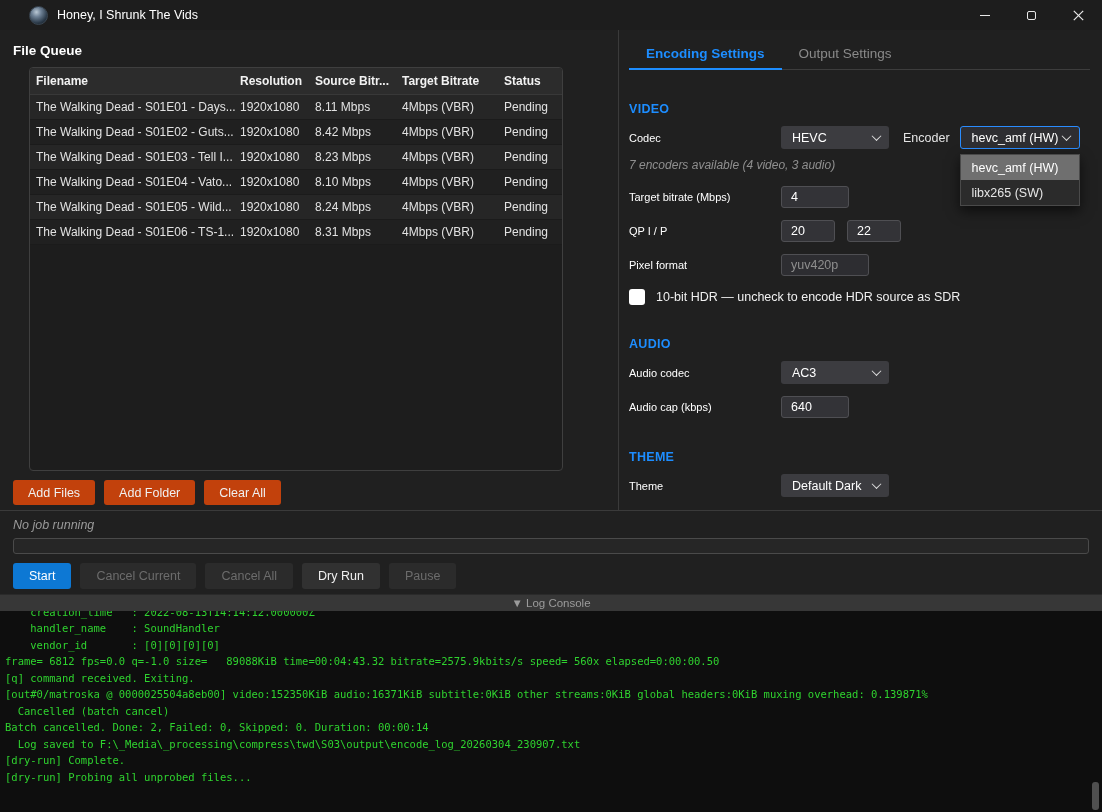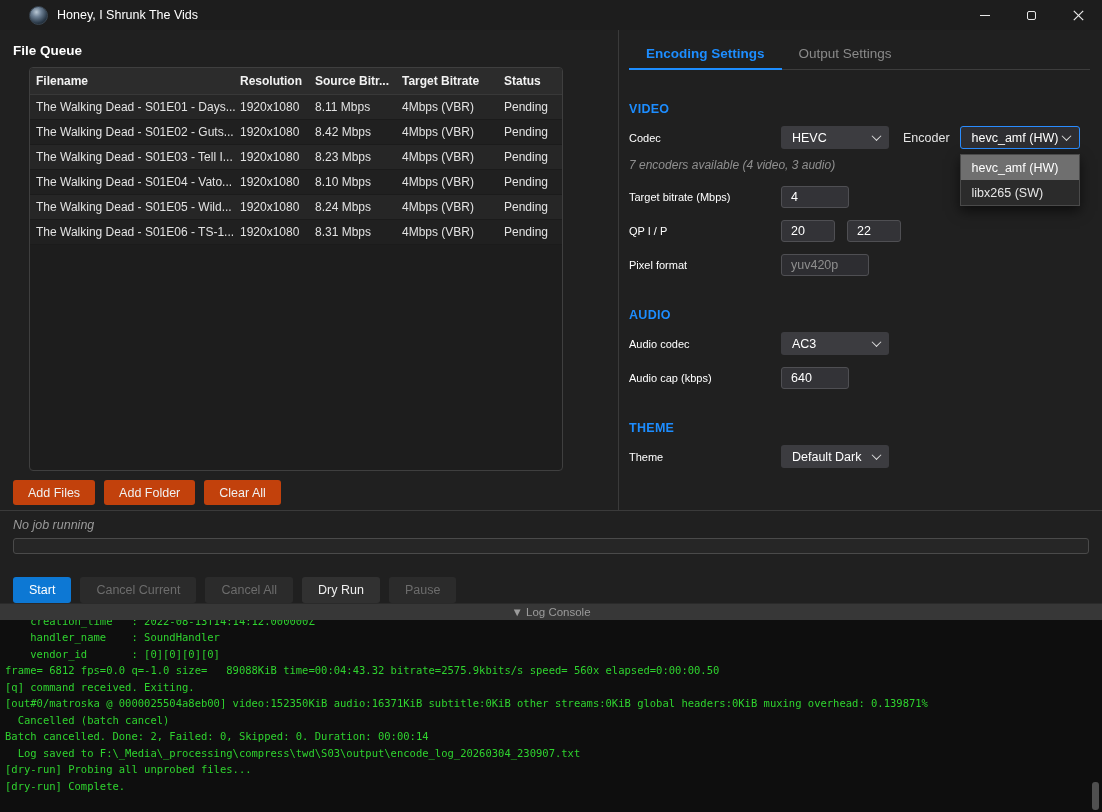--- a/index.html
+++ b/index.html
@@ -63,21 +63,21 @@
   .gap12 { margin-left:12px; }
   .checkbox-row { display:flex; align-items:center; margin:13px 0 15px 0; }
   .checkbox { width:16px; height:16px; background:#ffffff; border-radius:3px; flex:0 0 16px; }
   .checkbox-label { margin-left:11px; font-size:12.5px; color:#f0f0f0; }
 
   
   .job-section { flex:0 0 84px; border-top:1px solid #3a3a3a; background:#202020; padding:7px 13px 0 13px; }
   .status-text { font-style:italic; color:#9a9a9a; font-size:12.5px; }
   .progress { margin-top:6px; height:16px; background:#262626; border:1px solid #4a4a4a; border-radius:3px; overflow:hidden; }
   .progress-fill { height:100%; background:#0d78d4; width:0%; }
-  .job-buttons { margin-top:23px; display:flex; gap:9px; }
+  .job-buttons { margin-top:9px; display:flex; gap:9px; }
   .jbtn { height:26px; padding:0 16px; border:none; border-radius:3px; font-family:inherit; font-size:12.5px; background:#313131; color:#f0f0f0; }
   .jbtn.primary { background:#0d78d4; color:#ffffff; }
   .jbtn.disabled { background:#2b2b2b; color:#6c6c6c; }
 
   
   .log-header { flex:0 0 17px; background:#373737; display:flex; align-items:center; justify-content:center; color:#9b9b9b; font-size:11.5px; border-top:1px solid #2a2a2a; }
   .log-console { flex:1; background:#0e0e0e; position:relative; overflow:hidden; padding-left:5px; }
   .log-lines { margin-top:-7px; }
   .log-line { white-space:pre; font-family:"DejaVu Sans Mono", monospace; font-size:10.5px; line-height:16.45px; color:#2fd32f; }
   .log-scroll-thumb { position:absolute; right:3px; bottom:2px; width:7px; height:28px; background:#4f4f4f; border-radius:3px; }
@@ -209,20 +209,24 @@
         <span class="form-label">QP I / P</span>
         <input class="ipt w54" readonly="" value="20" style="">
         <input class="ipt w54 gap12" readonly="" value="22" style="">
       </div>
 
       <div class="form-row">
         <span class="form-label">Pixel format</span>
         <input class="ipt dim w88" readonly="" value="yuv420p" style="">
       </div>
 
+      <div class="checkbox-row">
+        <div class="checkbox"></div>
+        <span class="checkbox-label">10-bit HDR — uncheck to encode HDR source as SDR</span>
+      </div>
 
       <div class="section-header">AUDIO</div>
 
       <div class="form-row">
         <span class="form-label">Audio codec</span>
         <div class="sel w108">
           <span class="sel-text">AC3</span>
           <span class="chev"></span>
         </div>
       </div>
@@ -264,19 +268,19 @@
 
     <div class="log-line">    creation_time   : 2022-08-13T14:14:12.000000Z</div>
         <div class="log-line alt">    handler_name    : SoundHandler</div>
         <div class="log-line">    vendor_id       : [0][0][0][0]</div>
         <div class="log-line alt">frame= 6812 fps=0.0 q=-1.0 size=   89088KiB time=00:04:43.32 bitrate=2575.9kbits/s speed= 560x elapsed=0:00:00.50</div>
         <div class="log-line">[q] command received. Exiting.</div>
         <div class="log-line alt">[out#0/matroska @ 0000025504a8eb00] video:152350KiB audio:16371KiB subtitle:0KiB other streams:0KiB global headers:0KiB muxing overhead: 0.139871%</div>
         <div class="log-line alt">  Cancelled (batch cancel)</div>
         <div class="log-line">Batch cancelled. Done: 2, Failed: 0, Skipped: 0. Duration: 00:00:14</div>
         <div class="log-line alt">  Log saved to F:\_Media\_processing\compress\twd\S03\output\encode_log_20260304_230907.txt</div>
+        <div class="log-line alt">[dry-run] Complete.</div>
         <div class="log-line">[dry-run] Probing all unprobed files...</div>
-        <div class="log-line alt">[dry-run] Complete.</div>
       </div>
     <div class="log-scroll-thumb"></div>
   </div>
 
 </div>
 
 </body></html>

